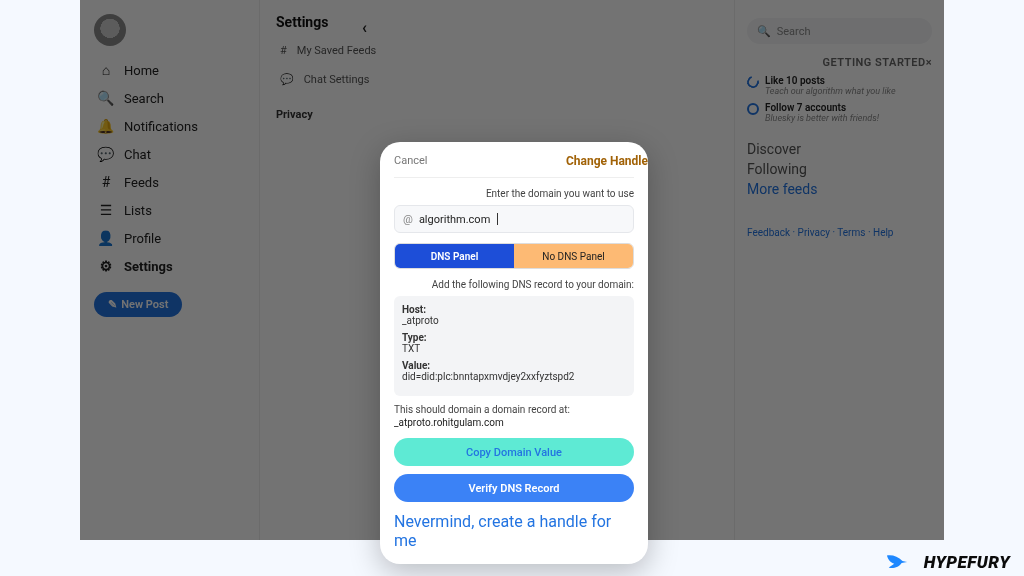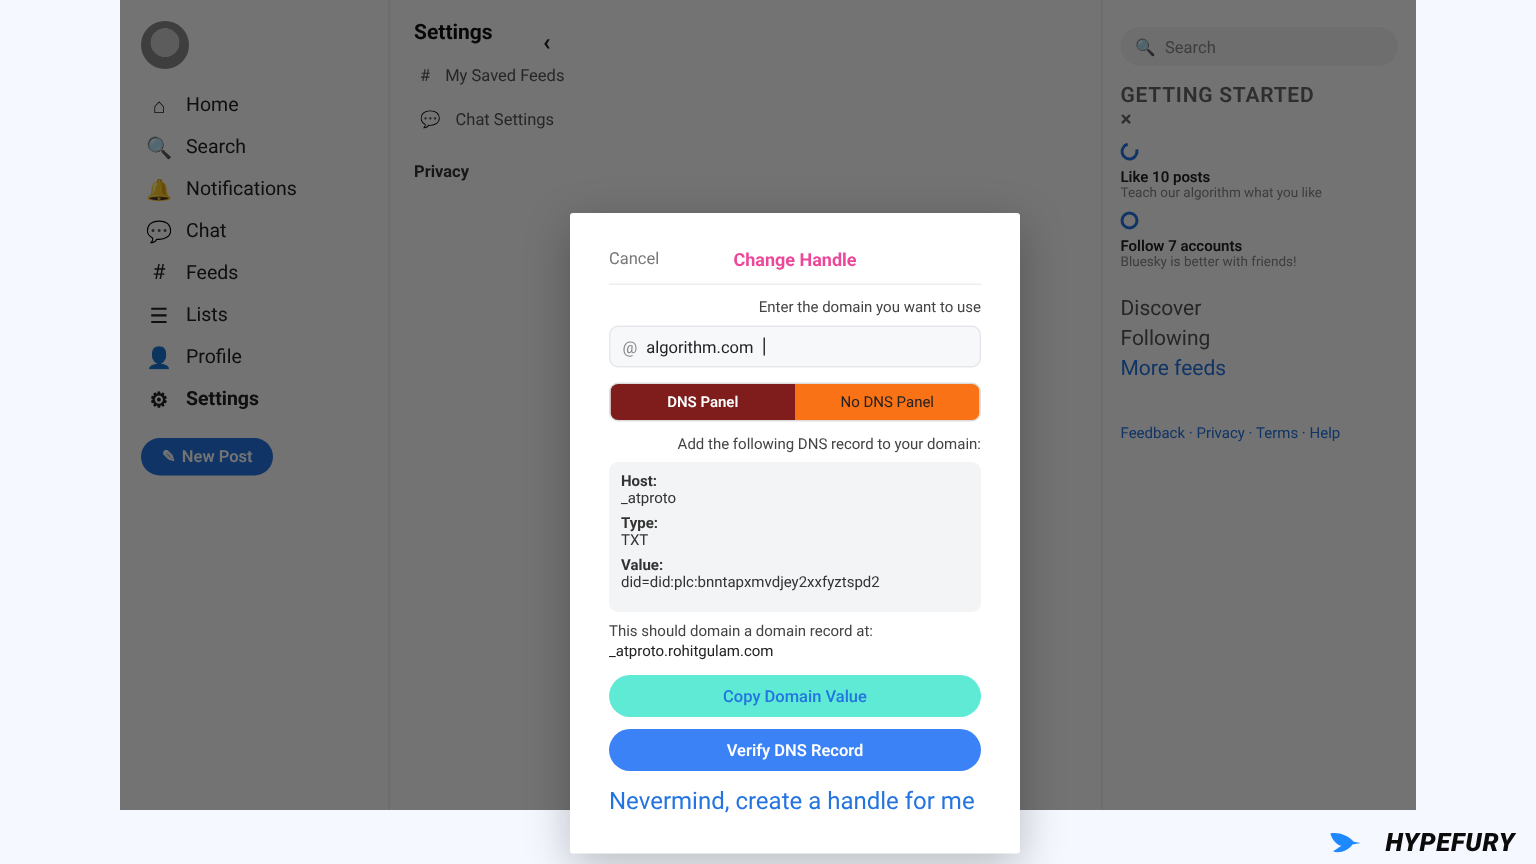--- a/index.html
+++ b/index.html
@@ -26,43 +26,43 @@
 .settings-title { font-size: 14px; font-weight: 700; margin-bottom: 6px; color: #111; }
 .settings-row { display: flex; align-items: center; gap: 10px; padding: 8px 4px; font-size: 11px; color: #555; }
 .section-head { font-size: 11px; font-weight: 700; color: #333; margin: 14px 0 6px; }
 
 .syslog { position: absolute; left: 300px; top: 454px; font-size: 11px; color: #555; }
 .version { position: absolute; left: 300px; top: 474px; font-size: 10px; color: #888; }
 .footer-links { position: absolute; left: 300px; top: 488px; font-size: 10px; color: #2374e1; }
 .footer-links span { margin-right: 4px; }
 
 .search-box { height: 26px; border-radius: 14px; background: #f3f4f6; display: flex; align-items: center; padding: 0 10px; font-size: 11px; color: #888; gap: 6px; margin-bottom: 12px; }
-.gs-header { font-size: 14px; letter-spacing: 0.5px; color: #666; font-weight: 600; display: flex; justify-content: flex-end; margin-bottom: 6px; flex-direction: column; }
-.gs-item { display: flex; gap: 6px; margin-bottom: 6px; flex-direction: column; }
+.gs-header { font-size: 11px; letter-spacing: 0.5px; color: #666; font-weight: 600; display: flex; justify-content: flex-end; margin-bottom: 6px; }
+.gs-item { display: flex; gap: 6px; margin-bottom: 6px; }
 .gs-ic { width: 12px; height: 12px; border: 2px solid #2374e1; border-radius: 50%; flex-shrink: 0; margin-top: 1px; }
 .gs-ic.partial { border-top-color: transparent; transform: rotate(30deg); }
 .gs-title { font-size: 10px; font-weight: 600; color: #222; }
-.gs-sub { font-size: 9px; color: #888; }
+.gs-sub { font-size: 9px; color: #888; font-style: italic; }
 .right-link { font-size: 14px; color: #555; padding: 2px 0; }
 .right-link.blue { color: #2374e1; }
 .footer-mini { font-size: 10px; color: #2374e1; margin-top: 28px; }
 
 
-.modal { position: absolute; left: 380px; top: 142px; width: 300px; background: #fff; border-radius: 2px; box-shadow: 0 8px 30px rgba(0,0,0,0.25); padding: 12px; overflow: hidden; }
+.modal { position: absolute; left: 380px; top: 142px; width: 268px; background: #fff; border-radius: 20px; box-shadow: 0 8px 30px rgba(0,0,0,0.25); padding: 0; overflow: hidden; }
 .modal-head { display: flex; align-items: center; justify-content: space-between; padding: 12px 14px 10px; }
 .modal-cancel { font-size: 11px; color: #777; }
-.modal-title { font-size: 12px; font-weight: 700; color: #ec4899; position: absolute; left: 0; right: 0; text-align: center; pointer-events: none; }
+.modal-title { font-size: 12px; font-weight: 700; color: #a16207; position: absolute; left: 0; right: 0; text-align: right; pointer-events: none; }
 .modal-divider { height: 1px; background: #eee; margin: 0 14px; }
 .modal-body { padding: 10px 14px 14px; }
 .m-label { font-size: 10px; color: #444; margin-bottom: 6px; text-align: right; }
 .domain-input { width: 100%; height: 28px; border: 1px solid #e5e7eb; border-radius: 6px; background: #f7f8fa; display: flex; align-items: center; padding: 0 8px; font-size: 11px; color: #222; gap: 6px; margin-bottom: 10px; }
 .domain-input .at { color: #888; font-size: 11px; }
 .seg { display: flex; border: 1px solid #ddd; border-radius: 6px; overflow: hidden; margin-bottom: 10px; }
-.seg button { flex: 1; height: 24px; font-size: 10px; border: none; background: #f97316; color: #222; cursor: pointer; }
-.seg button.active { background: #7f1d1d; color: #fff; font-weight: 600; }
+.seg button { flex: 1; height: 24px; font-size: 10px; border: none; background: #fdba74; color: #222; cursor: pointer; }
+.seg button.active { background: #1d4ed8; color: #fff; font-weight: 600; }
 .dns-box { background: #f3f4f6; border-radius: 6px; padding: 8px; font-size: 10px; color: #333; margin-bottom: 8px; }
 .dns-box b { font-weight: 700; display: block; font-size: 10px; color: #333; }
 .dns-box .row { margin-bottom: 6px; }
 .m-text { font-size: 10px; color: #444; margin-bottom: 2px; }
 .record-at { font-size: 10px; color: #222; margin-bottom: 10px; }
 .btn-light { width: 100%; height: 28px; border-radius: 14px; background: #5eead4; color: #2374e1; font-size: 11px; font-weight: 500; border: none; margin-bottom: 8px; cursor: pointer; }
 .btn-primary { width: 100%; height: 28px; border-radius: 14px; background: #3b82f6; color: #fff; font-size: 11px; font-weight: 600; border: none; margin-bottom: 10px; cursor: pointer; }
 .link-handle { font-size: 16px; color: #2374e1; cursor: pointer; }
 
 .hypefury { position: absolute; right: 14px; bottom: 4px; display: flex; align-items: center; gap: 16px; }

